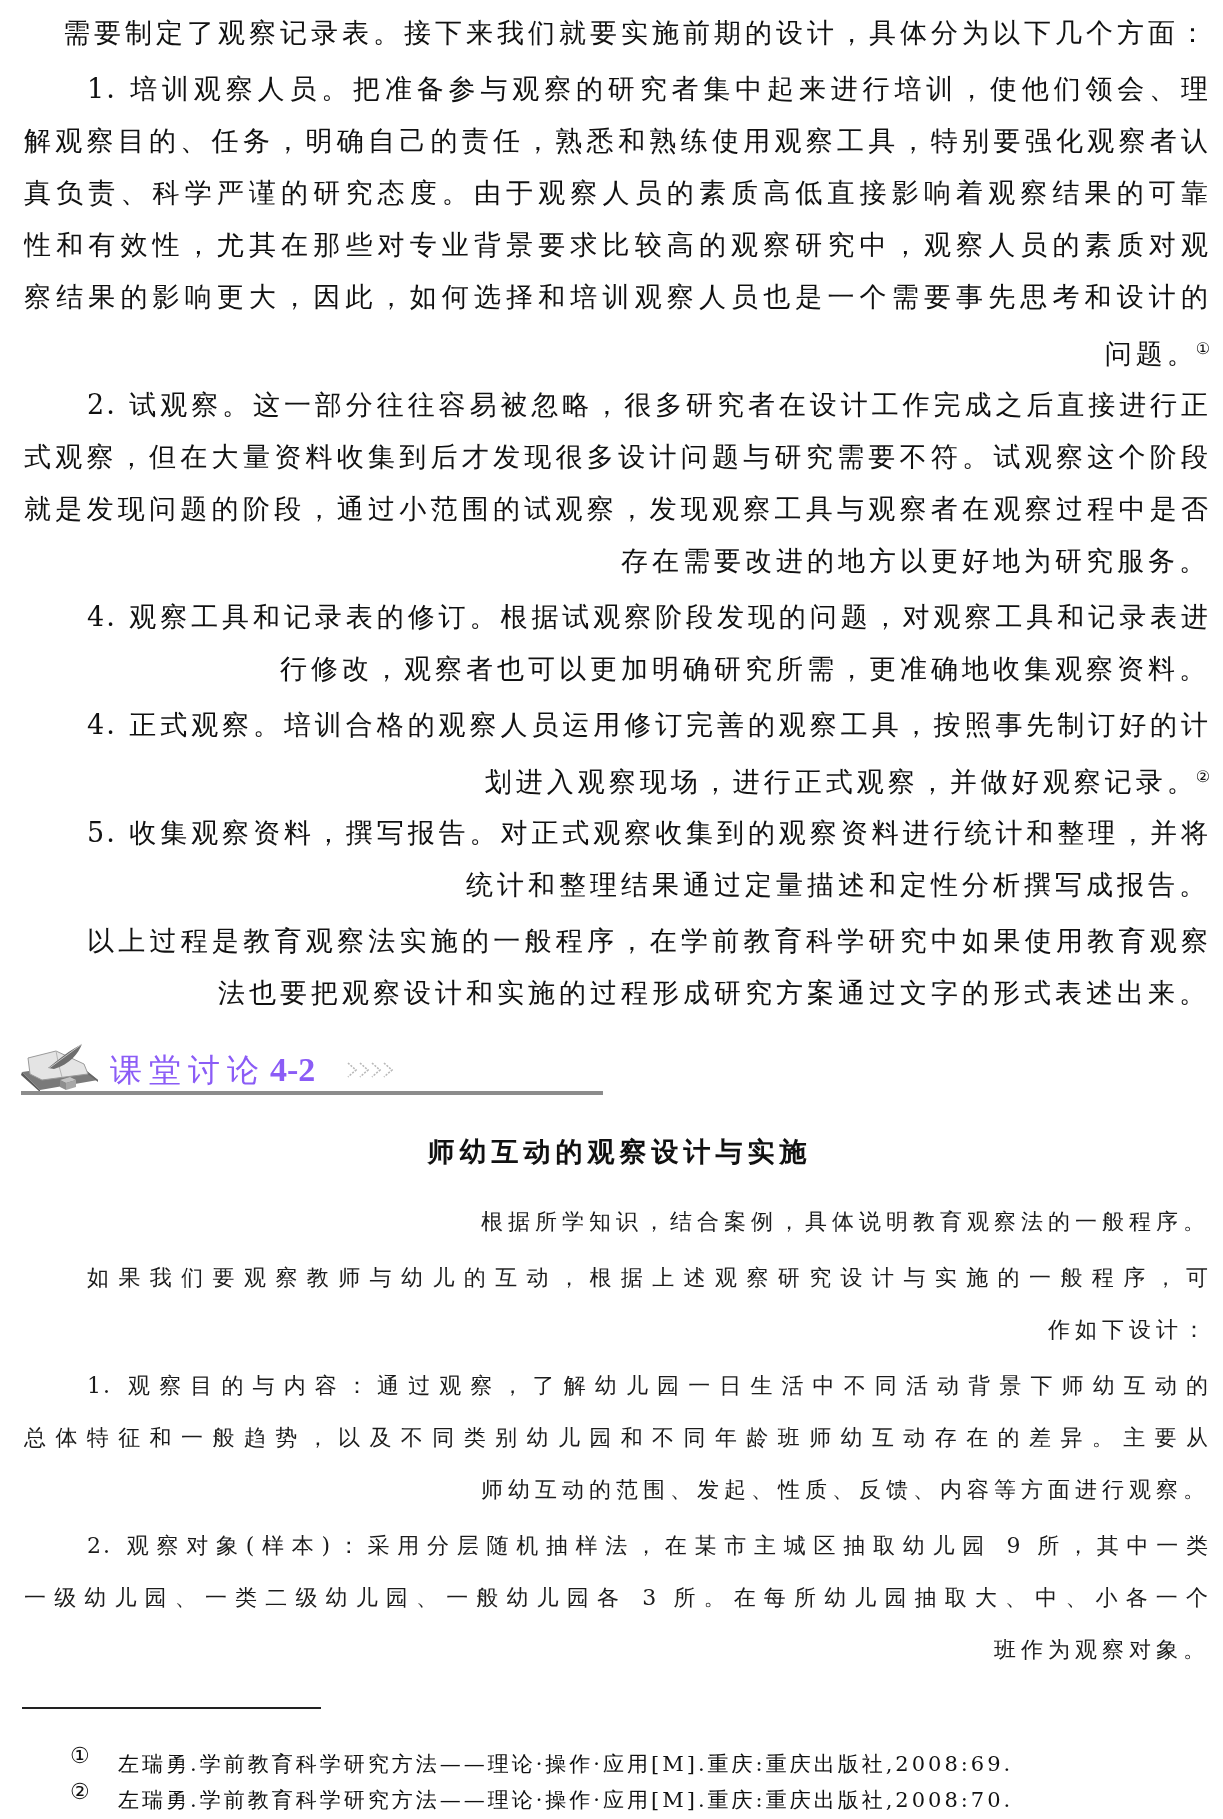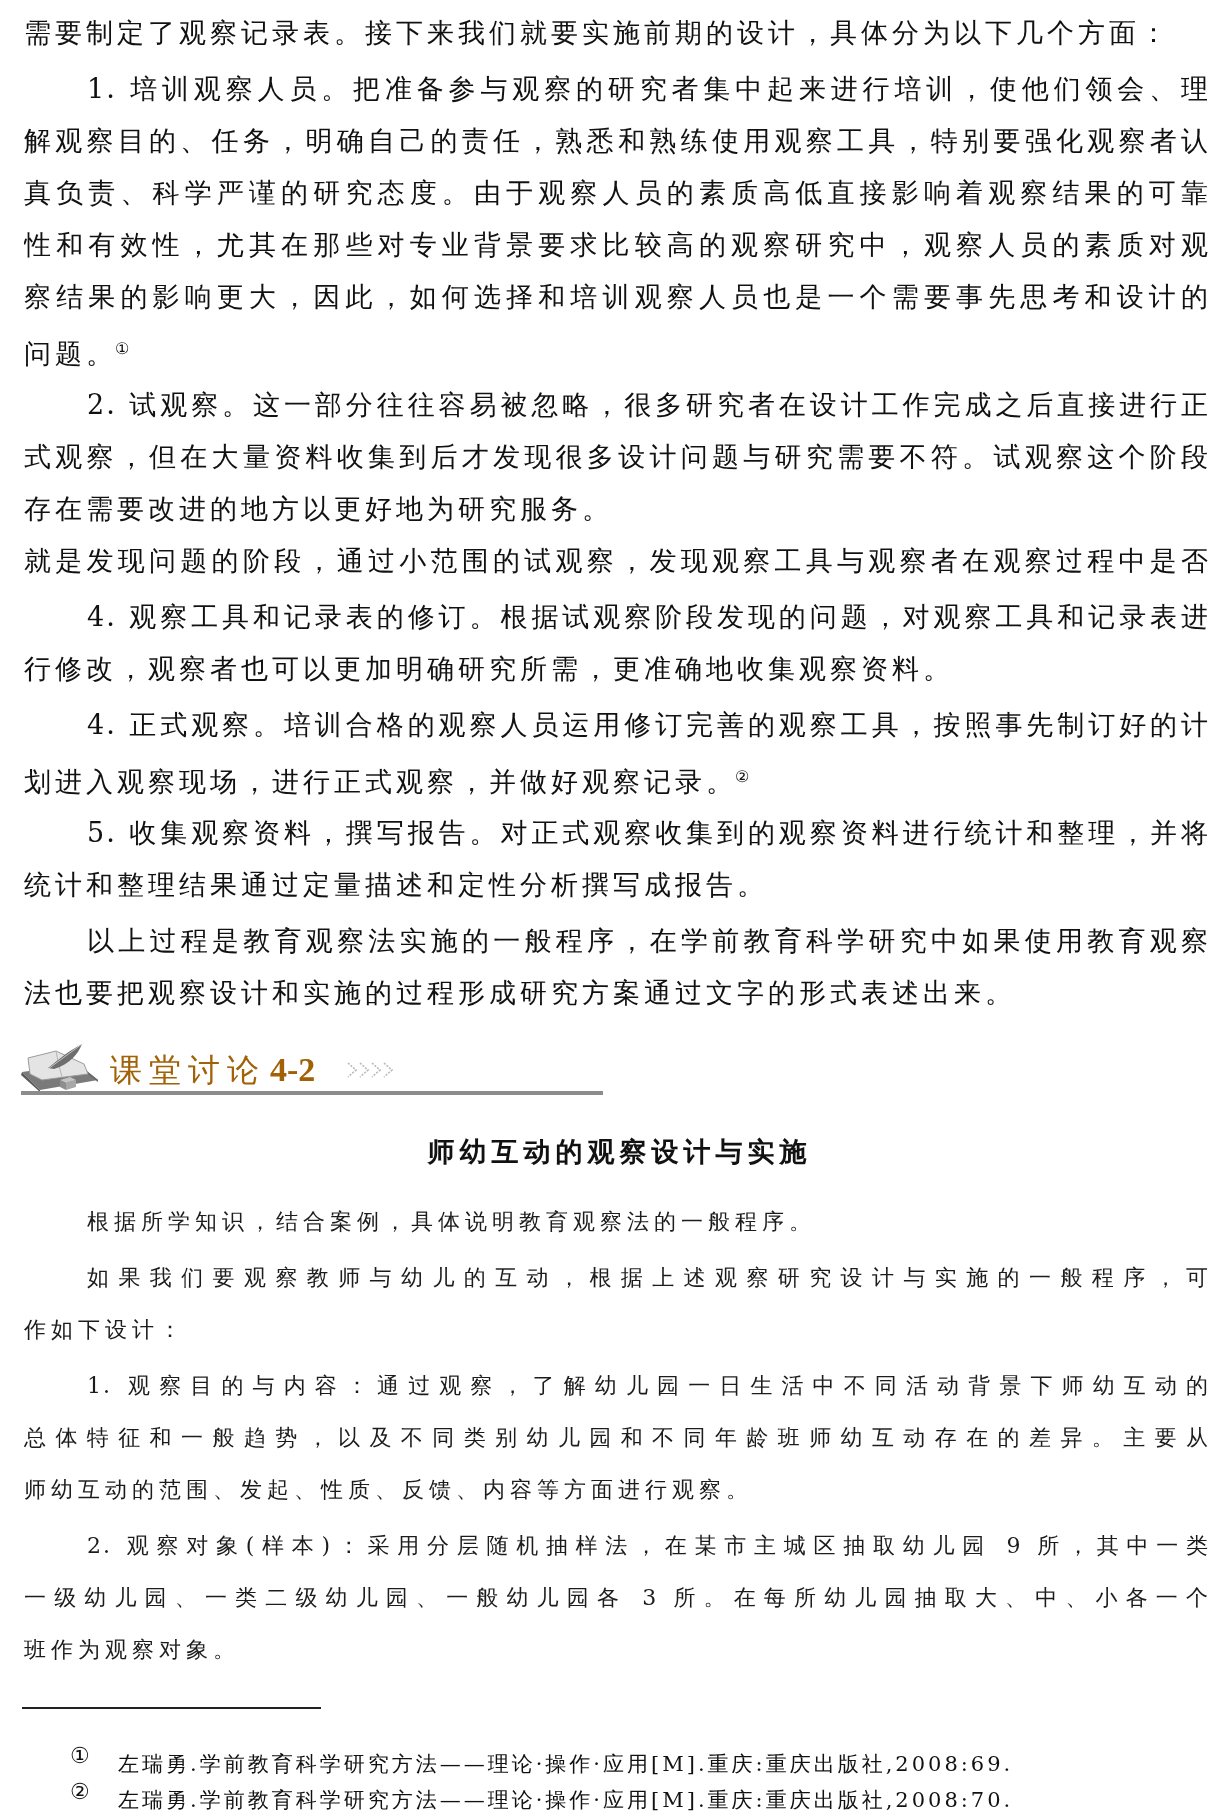--- a/index.html
+++ b/index.html
@@ -5,33 +5,33 @@
     html, body { margin: 0; padding: 0; }
     body {
       width: 1223px; height: 1819px; position: relative; overflow: hidden;
       background: #ffffff; color: #111111;
       font-family: "DejaVu Serif", serif;
     }
     .block { position: absolute; left: 24px; width: 1186px; }
     .para + .para { margin-top: 4px; }
     .ln {
       height: 52px; line-height: 52px; overflow: hidden;
-      font-size: 27px; letter-spacing: 4px; text-align: left;
+      font-size: 27px; letter-spacing: 4px; text-align: right;
     }
     .ln.j { text-align: justify; text-align-last: justify; letter-spacing: 2px; }
     .ln.ind { padding-left: 63px; }
     .sup { font-size: 16px; letter-spacing: 0; vertical-align: 9px; margin-left: -2px; }
 
     #main-text { top: 7px; }
 
     
     .heading-icon { position: absolute; left: 18px; top: 1042px; width: 82px; height: 50px; }
     .heading-text {
       position: absolute; left: 110px; top: 1046px; height: 48px; line-height: 48px;
-      white-space: nowrap; color: #a16207;
+      white-space: nowrap; color: #8b5cf6;
     }
     .heading-label { font-size: 32px; letter-spacing: 7px; }
     .heading-num { font-family: "Liberation Serif", serif; font-weight: bold; font-size: 34px; margin-left: 4px; }
     .chevrons { position: absolute; left: 344px; top: 1061px; width: 56px; height: 18px; }
     .heading-rule { position: absolute; left: 21px; top: 1091px; width: 582px; height: 4px; background: #8c8c8c; }
     .disc-title {
       position: absolute; left: 8px; top: 1126px; width: 1223px; text-align: center;
       font-size: 27px; font-weight: bold; letter-spacing: 5px; line-height: 52px; height: 52px;
     }
     #discussion { top: 1196px; color: #1c1c1c; }
@@ -59,22 +59,22 @@
     <div class="ln j">性和有效性，尤其在那些对专业背景要求比较高的观察研究中，观察人员的素质对观</div>
     <div class="ln j">察结果的影响更大，因此，如何选择和培训观察人员也是一个需要事先思考和设计的</div>
     <div class="ln">
       <span>问题。</span><span class="sup">①</span>
     </div>
   </div>
 
   <div class="para">
     <div class="ln j ind">2. 试观察。这一部分往往容易被忽略，很多研究者在设计工作完成之后直接进行正</div>
     <div class="ln j">式观察，但在大量资料收集到后才发现很多设计问题与研究需要不符。试观察这个阶段</div>
+    <div class="ln j">就是发现问题的阶段，通过小范围的试观察，发现观察工具与观察者在观察过程中是否</div>
     <div class="ln">存在需要改进的地方以更好地为研究服务。</div>
-    <div class="ln j">就是发现问题的阶段，通过小范围的试观察，发现观察工具与观察者在观察过程中是否</div>
   </div>
 
   <div class="para">
     <div class="ln j ind">4. 观察工具和记录表的修订。根据试观察阶段发现的问题，对观察工具和记录表进</div>
     <div class="ln">行修改，观察者也可以更加明确研究所需，更准确地收集观察资料。</div>
   </div>
 
   <div class="para">
     <div class="ln j ind">4. 正式观察。培训合格的观察人员运用修订完善的观察工具，按照事先制订好的计</div>
     <div class="ln">

